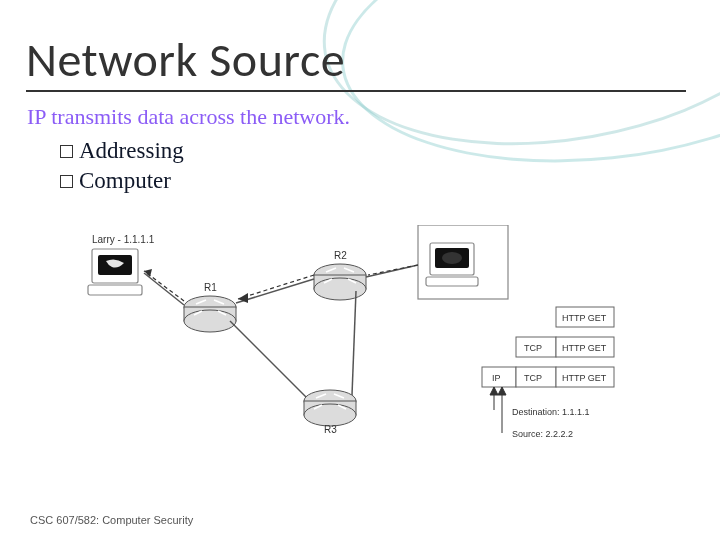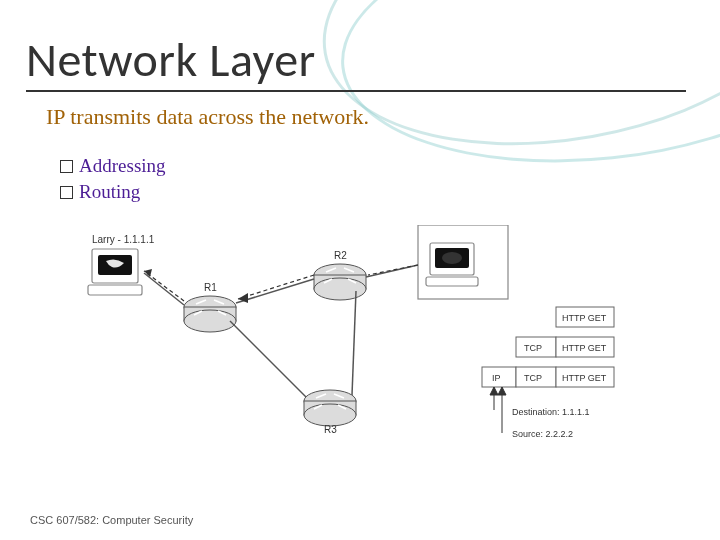--- a/index.html
+++ b/index.html
@@ -46,31 +46,31 @@
   .title-line {
     position: absolute;
     left: 26px;
     top: 90px;
     width: 660px;
     height: 0;
     border-bottom: 2px solid #333;
   }
   .body-text {
     position: absolute;
-    left: 46px;
+    left: 27px;
     top: 104px;
     font-size: 22px;
-    color: #a16207;
+    color: #8b5cf6;
   }
   .bullets {
     position: absolute;
     left: 60px;
-    top: 155px;
-    font-size: 19px;
-    color: #4c1d95;
+    top: 138px;
+    font-size: 23px;
+    color: #0f172a;
   }
   .bullets .row {
     display: flex;
     align-items: center;
     gap: 6px;
     margin-bottom: 4px;
   }
   .bullet-box {
     width: 13px;
     height: 13px;
@@ -98,33 +98,33 @@
   .lbl-sm { font-family: Arial, sans-serif; font-size: 9px; fill:#333; }
   .router-body { fill:#dcdcdc; stroke:#555; stroke-width:1; }
   .packet-box { fill:#fff; stroke:#666; stroke-width:1; }
 </style>
 </head>
 <body>
 
 <div class="swoosh"></div>
 <div class="swoosh2"></div>
 
-<div class="title">Network Layer</div>
+<div class="title">Network Source</div>
 <div class="title-line"></div>
 
 <div class="body-text">IP transmits data across the network.</div>
 
 <div class="bullets">
   <div class="row">
     <span class="bullet-box"></span>
     <span>Addressing</span>
   </div>
   <div class="row">
     <span class="bullet-box"></span>
-    <span>Routing</span>
+    <span>Computer</span>
   </div>
 </div>
 
 <div class="diagram">
 <svg viewBox="0 0 540 240" width="540" height="240">
 
   <text x="8" y="18" class="lbl">Larry - 1.1.1.1</text>
   <g>
     <rect x="8" y="24" width="46" height="34" class="host-box" rx="2"></rect>
     <rect x="14" y="30" width="34" height="20" fill="#111" rx="2"></rect>

